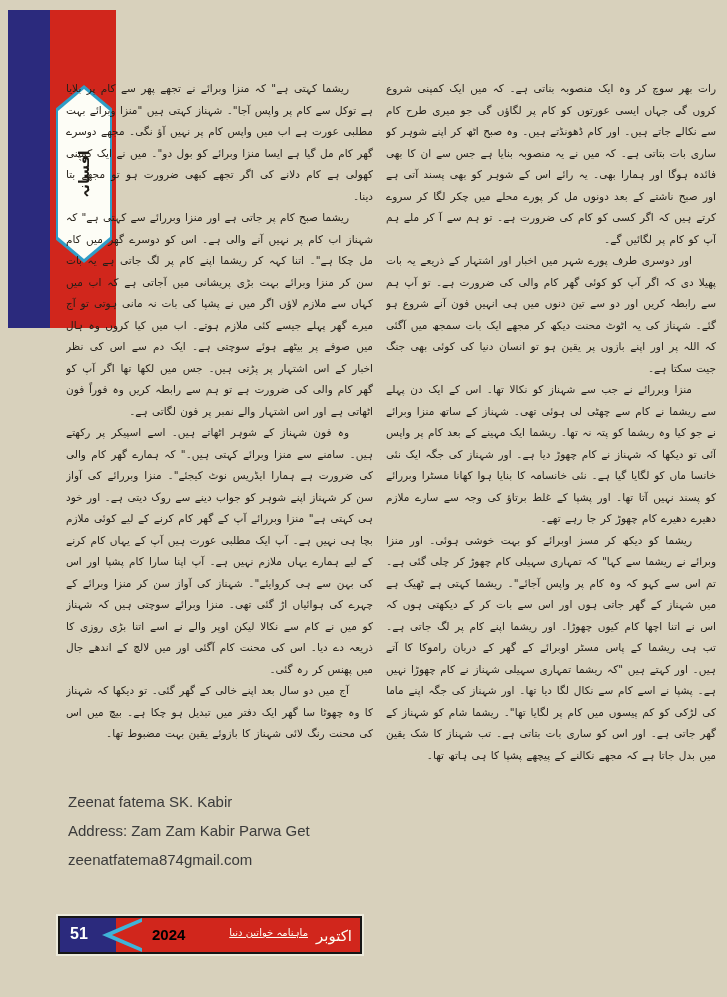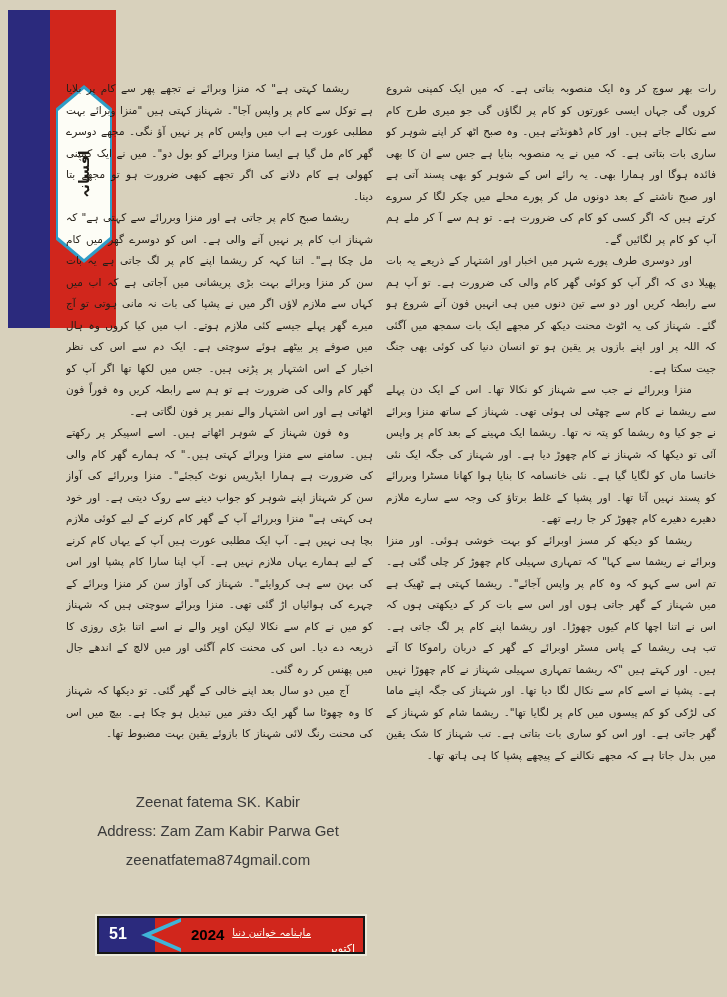--- a/index.html
+++ b/index.html
@@ -39,26 +39,26 @@
     margin:0;font-size:10.5px;line-height:21.5px;
     text-indent:24px;word-spacing:1px;
   }
   .col-right p:first-child{text-indent:0;}
   
   .author{
     position:absolute;left:68px;top:793px;width:300px;
     font-family:"Liberation Sans",sans-serif;
     font-size:15px;color:#3b3b3b;
   }
-  .author div{margin:0 0 12px 0;text-align:center;}
+  .author div{margin:0 0 12px 0;}
   
   .footer-badge{
-    position:absolute;left:58px;top:916px;width:268px;height:38px;
+    position:absolute;left:58px;top:916px;width:304px;height:38px;
     background:#d1261c;border:2px solid #161616;outline:2px solid #eceadb;
-    box-sizing:border-box;overflow:hidden;margin-left:39px;
+    box-sizing:border-box;overflow:hidden;
   }
   .fb-navy{position:absolute;left:0;top:0;width:56px;height:100%;background:#2b2a7d;}
   .fb-chev-outer{
     position:absolute;left:42px;top:0;width:0;height:0;
     border-top:17px solid transparent;border-bottom:17px solid transparent;
     border-right:40px solid #3fb4d8;
   }
   .fb-chev-inner{
     position:absolute;left:52px;top:3px;width:0;height:0;
     border-top:14px solid transparent;border-bottom:14px solid transparent;
@@ -70,22 +70,22 @@
   }
   .fb-year{
     position:absolute;left:92px;top:8px;color:#000000;
     font-family:"Liberation Sans",sans-serif;font-weight:bold;font-size:15px;
   }
   .fb-mag{
     position:absolute;right:52px;top:9px;color:#fdfdf2;
     direction:rtl;font-size:10px;white-space:nowrap;text-decoration:underline;
   }
   .fb-month{
-    position:absolute;right:8px;top:24px;color:#fdfdf2;
-    direction:rtl;font-size:11px;white-space:nowrap;
+    position:absolute;right:8px;top:9px;color:#fdfdf2;
+    direction:rtl;font-size:15px;white-space:nowrap;
   }
 </style>
 </head>
 <body>
 
 <div class="bar bar-navy"></div>
 <div class="bar bar-red"></div>
 
 <div class="diamond-outer">
   <div class="diamond-inner">

